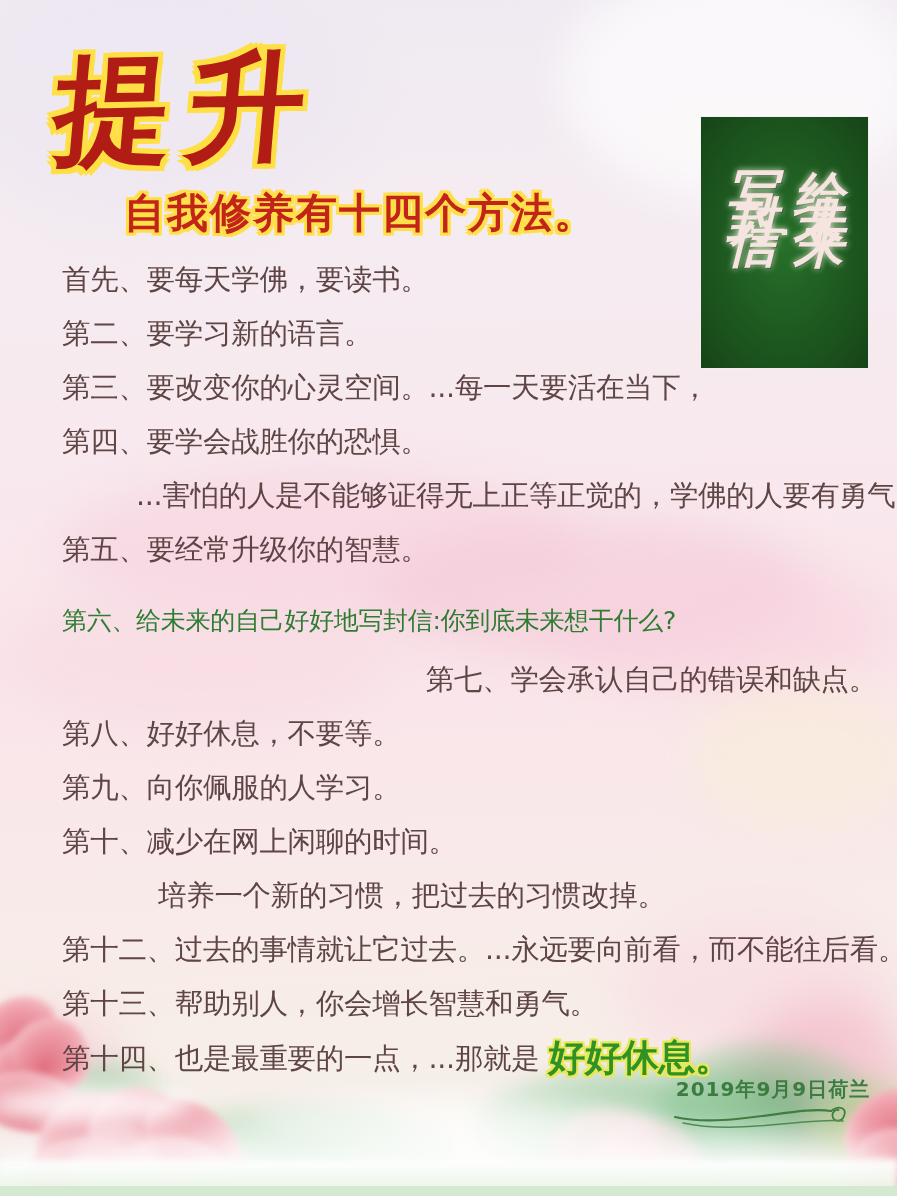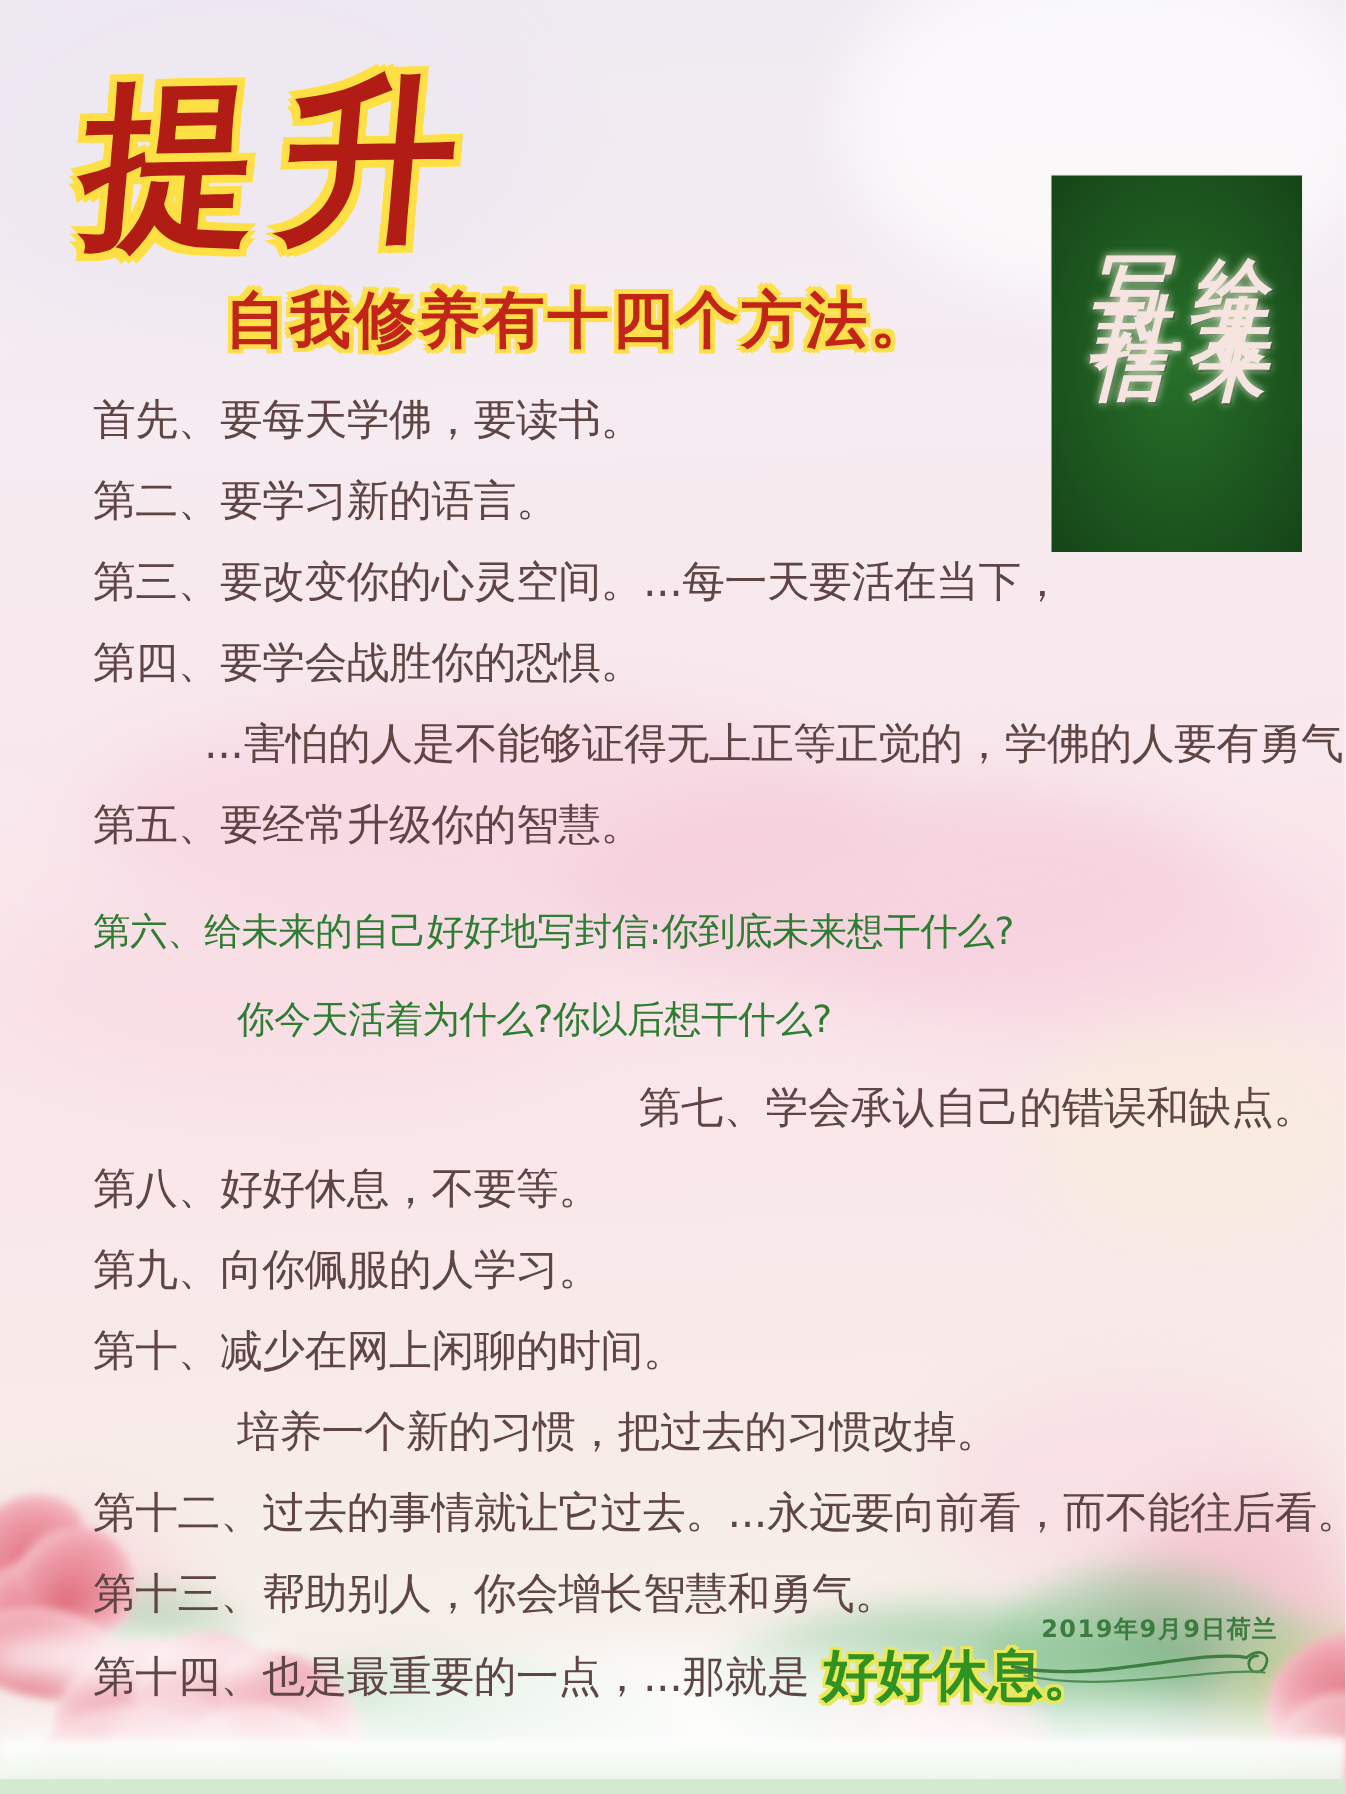--- a/index.html
+++ b/index.html
@@ -42,21 +42,21 @@
   
   .title{
     position:absolute;left:55px;top:40px;
     font-family:"DejaVu Serif",serif;font-weight:bold;
     font-size:118px;line-height:1.15;letter-spacing:14px;color:#b11d14;
     transform:skewX(-6deg) rotate(-1deg);
     text-shadow:-5px -5px 0 #ffe044,5px -5px 0 #ffe044,-5px 5px 0 #ffe044,5px 5px 0 #ffe044,
       -5px 0 0 #ffe044,5px 0 0 #ffe044,0 -5px 0 #ffe044,0 5px 0 #ffe044;
   }
   .subtitle{
-    position:absolute;left:150px;top:186px;
+    position:absolute;left:124px;top:186px;
     font-size:41px;font-weight:bold;letter-spacing:2px;color:#c32418;
     text-shadow:-3px -3px 0 #ffe04a,3px -3px 0 #ffe04a,-3px 3px 0 #ffe04a,3px 3px 0 #ffe04a,
       -3px 0 0 #ffe04a,3px 0 0 #ffe04a,0 -3px 0 #ffe04a,0 3px 0 #ffe04a;
   }
   
   .banner{
     position:absolute;left:701px;top:117px;width:167px;height:251px;
     background:radial-gradient(ellipse at center,#27702a 0%,#1b521d 70%,#164417 100%);
     box-shadow:0 0 0 1px rgba(240,240,240,.8);
     display:flex;justify-content:space-between;align-items:flex-start;
@@ -82,21 +82,21 @@
   .ind-a{padding-left:80px;}
   .ind-b{padding-left:74px;}
   .ind-c{padding-left:96px;}
   .highlight{
     font-size:37px;font-weight:bold;color:#2f9222;vertical-align:-2px;
     text-shadow:-2px -2px 0 #e9e85a,2px -2px 0 #e9e85a,-2px 2px 0 #e9e85a,2px 2px 0 #e9e85a,
       -2px 0 0 #e9e85a,2px 0 0 #e9e85a,0 -2px 0 #e9e85a,0 2px 0 #e9e85a;
   }
   
   .date-block{position:absolute;left:668px;top:1076px;width:210px;text-align:center;}
-  .date-text{font-size:16px;font-weight:bold;color:#3c7c40;letter-spacing:1px;}
+  .date-text{font-size:20px;font-weight:bold;color:#3c7c40;letter-spacing:1px;}
   .flourish{display:block;margin:-2px auto 0;}
 </style>
 </head>
 <body>
 
 <div class="poster">
 
   <div class="blob cl lav"></div>
   <div class="blob cl wtr"></div>
   <div class="blob cl cl1"></div>
@@ -151,21 +151,20 @@
   </div>
 
   <div class="list">
     <div class="line">首先、要每天学佛，要读书。</div>
     <div class="line">第二、要学习新的语言。</div>
     <div class="line">第三、要改变你的心灵空间。...每一天要活在当下，</div>
     <div class="line">第四、要学会战胜你的恐惧。</div>
     <div class="line ind-b">...害怕的人是不能够证得无上正等正觉的，学佛的人要有勇气。</div>
     <div class="line">第五、要经常升级你的智慧。</div>
     <div class="line green gap-lg">第六、给未来的自己好好地写封信:你到底未来想干什么?</div>
-    <div class="line green ind-c">你今天活着为什么?你以后想干什么?</div>
     <div class="line gap-md">第七、学会承认自己的错误和缺点。</div>
     <div class="line">第八、好好休息，不要等。</div>
     <div class="line">第九、向你佩服的人学习。</div>
     <div class="line">第十、减少在网上闲聊的时间。</div>
     <div class="line ind-c">培养一个新的习惯，把过去的习惯改掉。</div>
     <div class="line">第十二、过去的事情就让它过去。...永远要向前看，而不能往后看。</div>
     <div class="line">第十三、帮助别人，你会增长智慧和勇气。</div>
     <div class="line">
       <span>第十四、也是最重要的一点，...那就是 </span><span class="highlight">好好休息。</span>
     </div>

